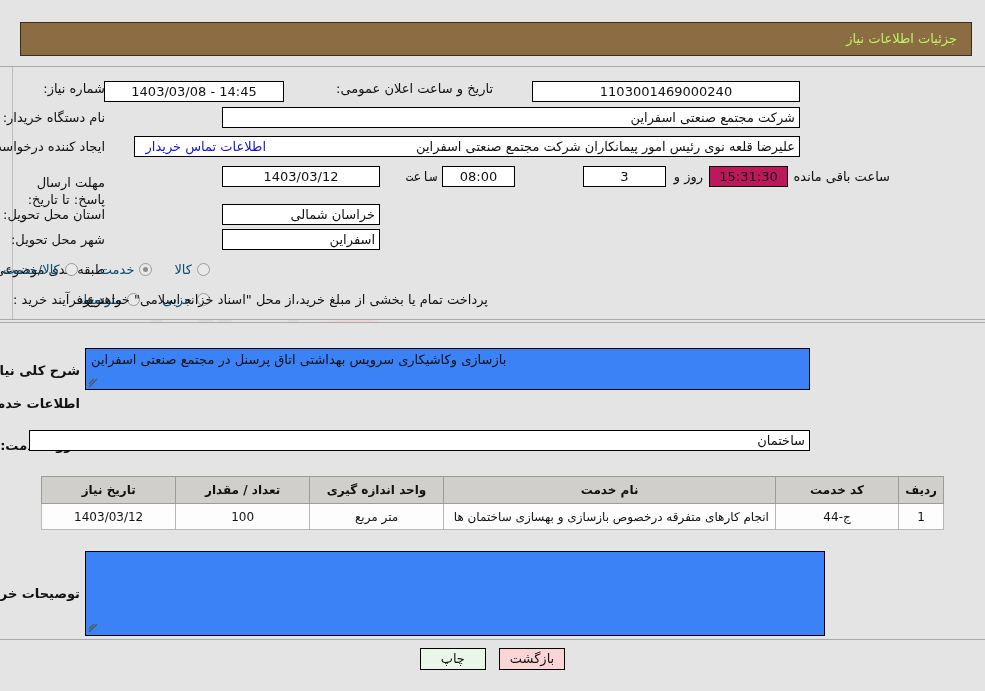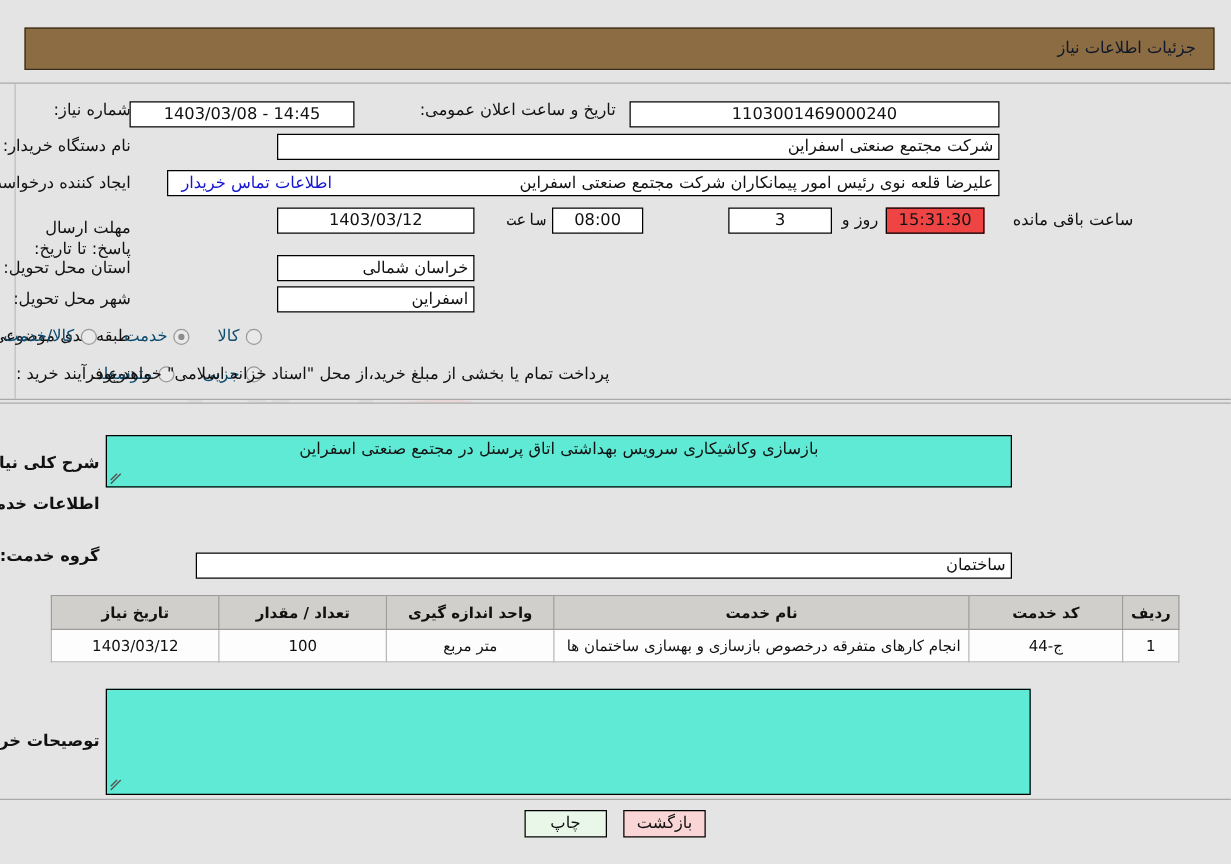--- a/index.html
+++ b/index.html
@@ -48,21 +48,21 @@
     position: absolute;
     left: 20px; top: 22px;
     width: 952px; height: 34px;
     background: #8b6c43;
     border: 1px solid #3a2d1c;
     z-index: 3;
   }
   #titlebar .title {
     position: absolute;
     right: 14px; top: 8px;
-    color: #0f172a;
+    color: #bef264;
     font-size: 13px;
   }
 
   
   .panel {
     position: absolute;
     background: #e4e4e4;
     border-top: 1px solid #a9a9a9;
     border-bottom: 1px solid #a9a9a9;
     z-index: 2;
@@ -99,21 +99,21 @@
     line-height: 19px;
     font-size: 13px;
     padding: 0 4px;
     text-align: center;
     color: #111;
     font-family: "DejaVu Sans", "Liberation Sans", sans-serif;
     overflow: hidden;
     white-space: nowrap;
   }
   .fld.rtl-text { text-align: right; }
-  .fld.cream { background: #ef4444; }
+  .fld.cream { background: #be185d; }
 
   .link {
     color: #1414d2;
     font-size: 13px;
     text-decoration: none;
     cursor: pointer;
     white-space: nowrap;
   }
   .plaintxt { font-size: 13px; color: #111; white-space: nowrap; }
 
@@ -151,27 +151,27 @@
   .heading {
     position: absolute;
     font-weight: bold;
     font-size: 13px;
     color: #111;
     z-index: 4;
     white-space: nowrap;
   }
   .tarea {
     position: absolute;
-    background: #5eead4;
+    background: #3b82f6;
     border: 1px solid #000;
     z-index: 4;
     font-size: 13px;
     color: #111;
     padding: 3px 5px 0 5px;
-    text-align: center;
+    text-align: left;
     overflow: hidden;
     resize: none;
     font-family: "DejaVu Sans", "Liberation Sans", sans-serif;
     direction: rtl;
   }
   .grip {
     position: absolute;
     z-index: 6;
     width: 10px; height: 10px;
     cursor: sw-resize;
@@ -256,21 +256,21 @@
 <div id="titlebar">
   <span class="title">جزئیات اطلاعات نیاز</span>
 </div>
 
 <div class="panel" id="panel-top"></div>
 
 <div class="frow" style="right:880px; top:81px;">
   <span class="lbl">شماره نیاز:</span>
 </div>
 <div class="frow" style="right:185px; top:81px;">
-  <div class="fld" style="width:296px;">1103001469000240</div>
+  <div class="fld" style="width:268px;">1103001469000240</div>
 </div>
 <div class="frow" style="right:492px; top:81px;">
   <span class="lbl">تاریخ و ساعت اعلان عمومی:</span>
 </div>
 <div class="frow" style="right:701px; top:81px;">
   <div class="fld" style="width:180px;">14:45 - 1403/03/08</div>
 </div>
 
 <div class="frow" style="right:880px; top:110px;">
   <span class="lbl">نام دستگاه خریدار:</span>
@@ -303,21 +303,21 @@
 </div>
 <div class="frow" style="right:319px; top:166px;">
   <div class="fld" style="width:83px;">3</div>
 </div>
 <div class="frow" style="right:282px; top:169px;">
   <span class="plaintxt">روز و</span>
 </div>
 <div class="frow" style="right:197px; top:166px;">
   <div class="fld cream" style="width:79px;">15:31:30</div>
 </div>
-<div class="frow" style="right:78px; top:169px;">
+<div class="frow" style="right:95px; top:169px;">
   <span class="plaintxt">ساعت باقی مانده</span>
 </div>
 
 <div class="frow" style="right:880px; top:207px;">
   <span class="lbl">استان محل تحویل:</span>
 </div>
 <div class="frow" style="right:605px; top:204px;">
   <div class="fld rtl-text" style="width:158px;">خراسان شمالی</div>
 </div>
 
@@ -374,21 +374,21 @@
 <span class="grip" style="right:887px; top:378px;">
   <svg width="10" height="10" viewBox="0 0 10 10">
     <line x1="1" y1="9" x2="9" y2="1" stroke="#555" stroke-width="1.2"></line>
     <line x1="1" y1="6" x2="6" y2="1" stroke="#555" stroke-width="1.2"></line>
   </svg>
 </span>
 
 <span class="heading" style="right:905px; top:396px;">اطلاعات خدمات مورد نیاز</span>
 
 <span class="mlabel" style="right:905px; top:438px;">گروه خدمت:</span>
-<div class="fld rtl-text" style="position:absolute; right:175px; top:442px; width:653px; z-index:4;">ساختمان</div>
+<div class="fld rtl-text" style="position:absolute; right:175px; top:430px; width:781px; z-index:4;">ساختمان</div>
 
 <table id="svc-table">
   <thead>
     <tr>
       <th style="width:32px;">ردیف</th>
       <th style="width:125px;">کد خدمت</th>
       <th style="width:340px;">نام خدمت</th>
       <th style="width:135px;text-align:center;">واحد اندازه گیری</th>
       <th style="width:135px;">تعداد / مقدار</th>
       <th style="width:136px;">تاریخ نیاز</th>

